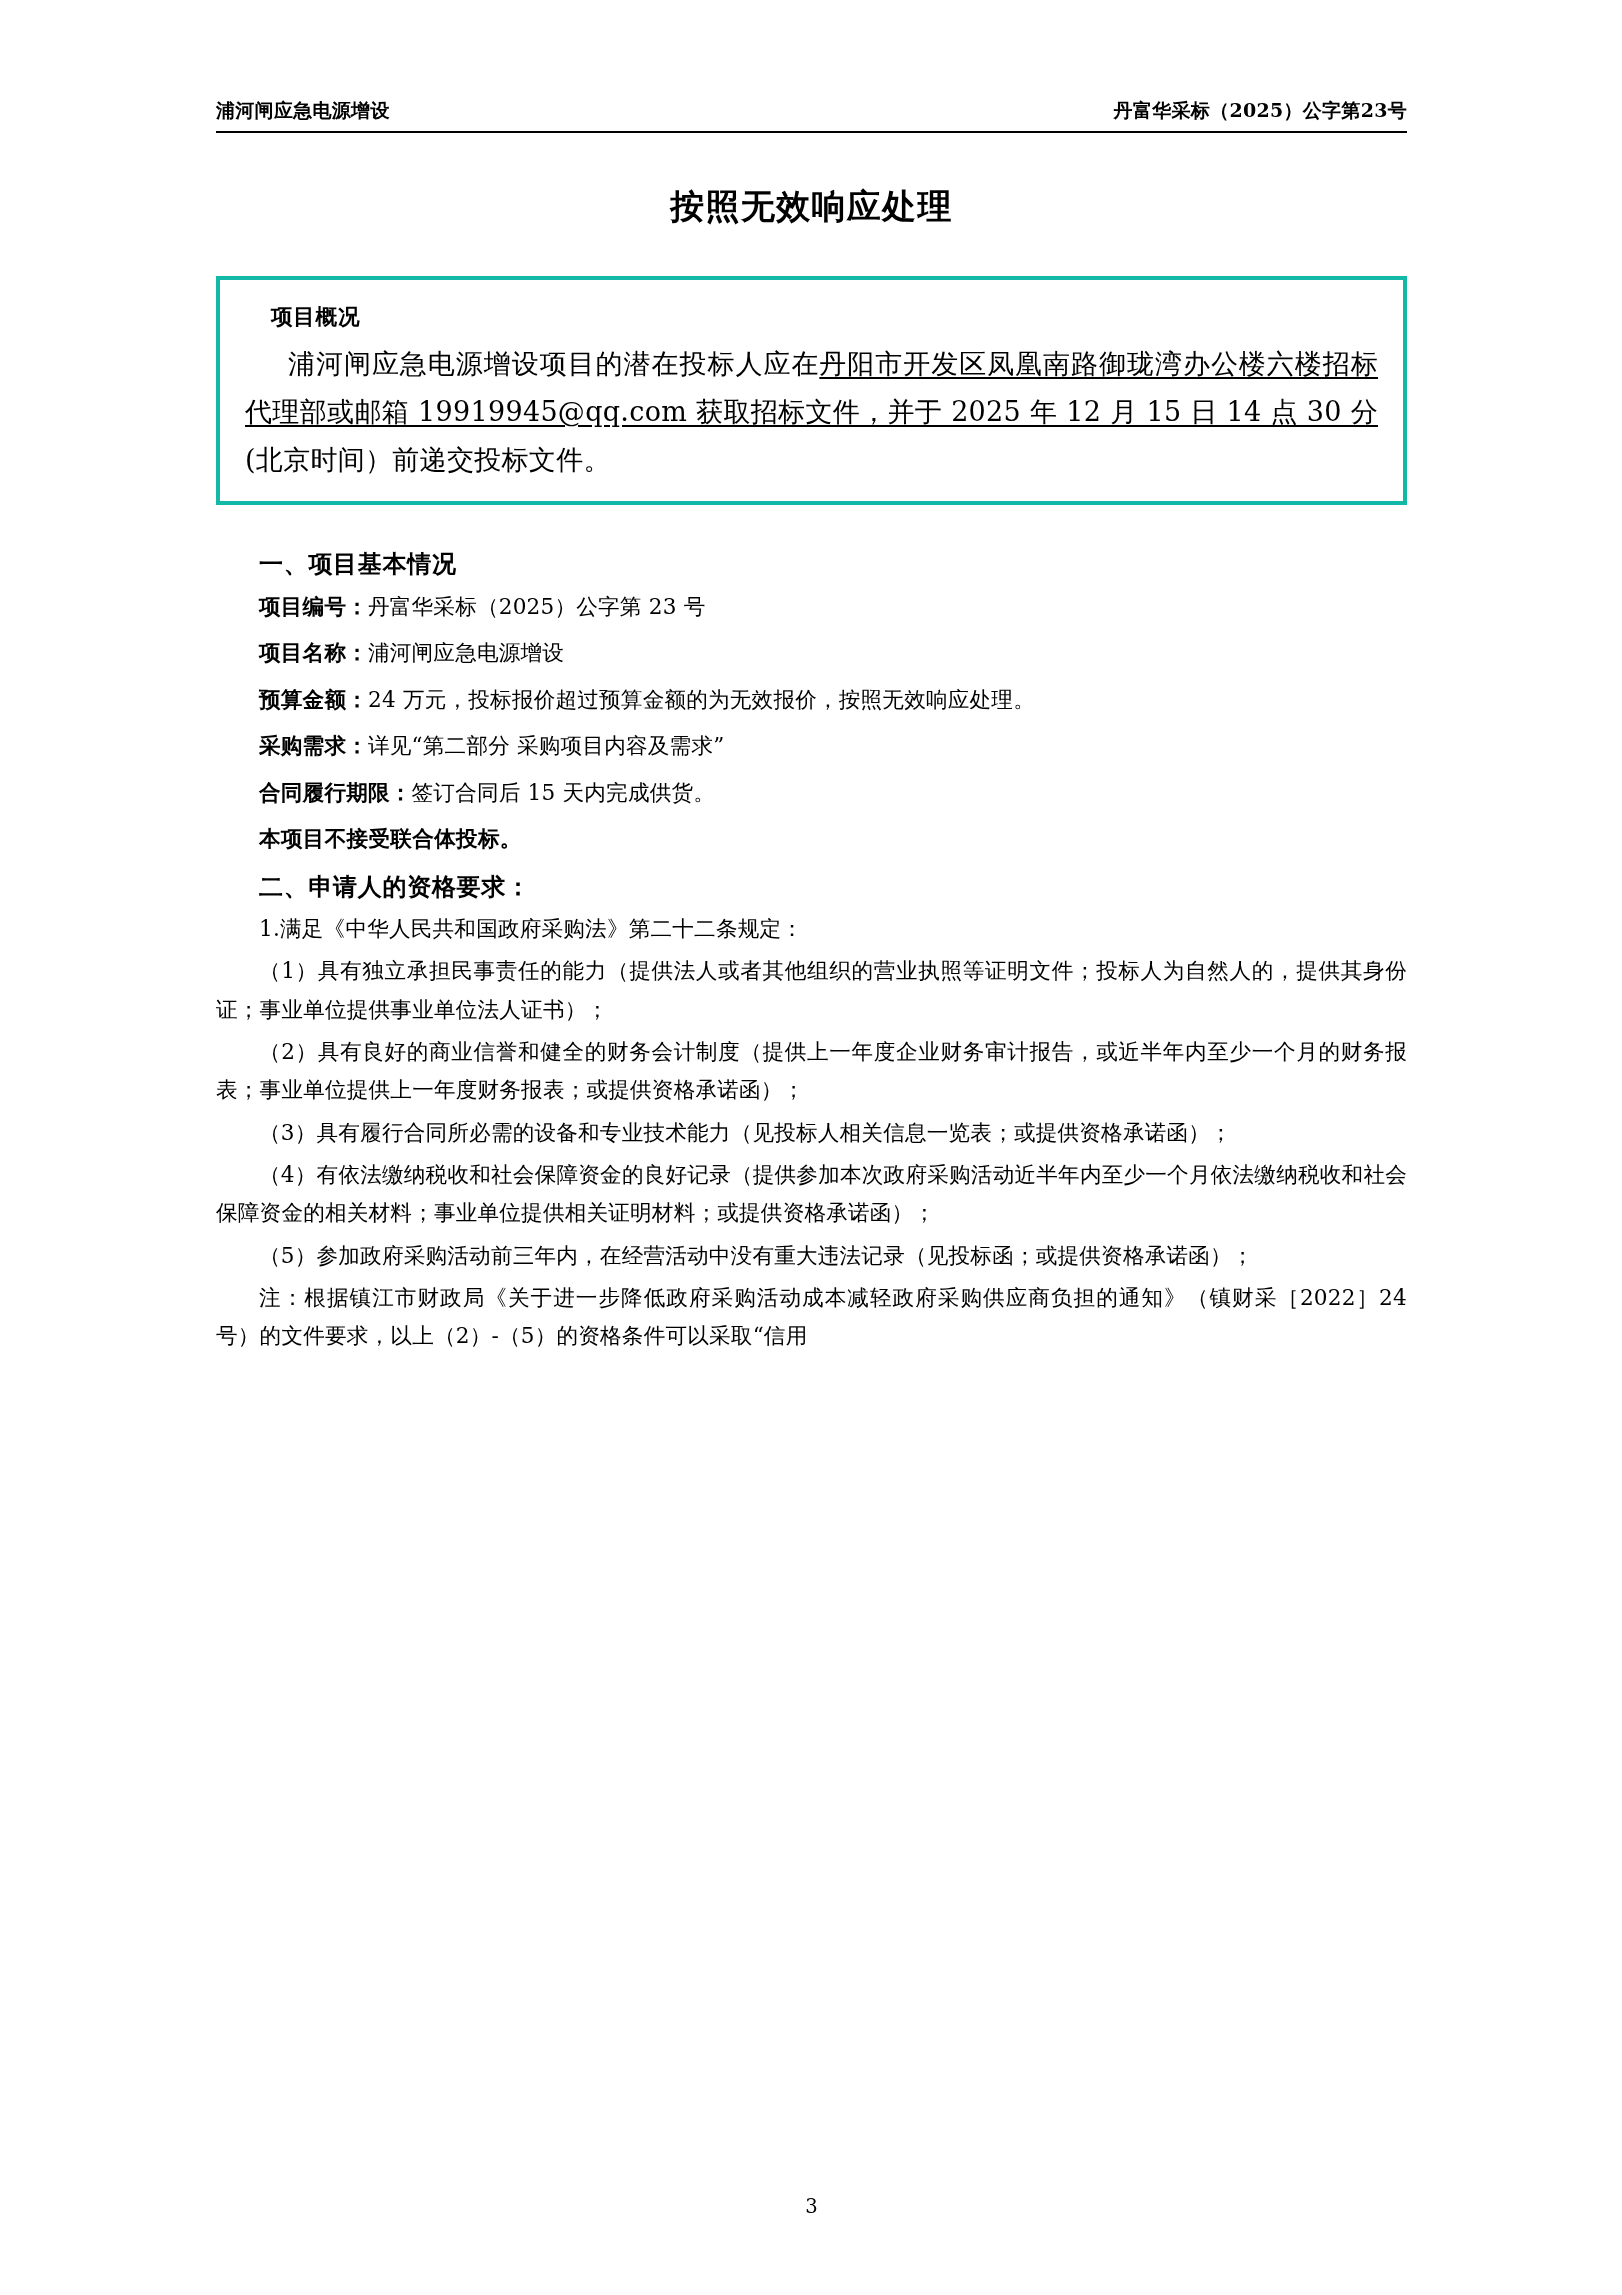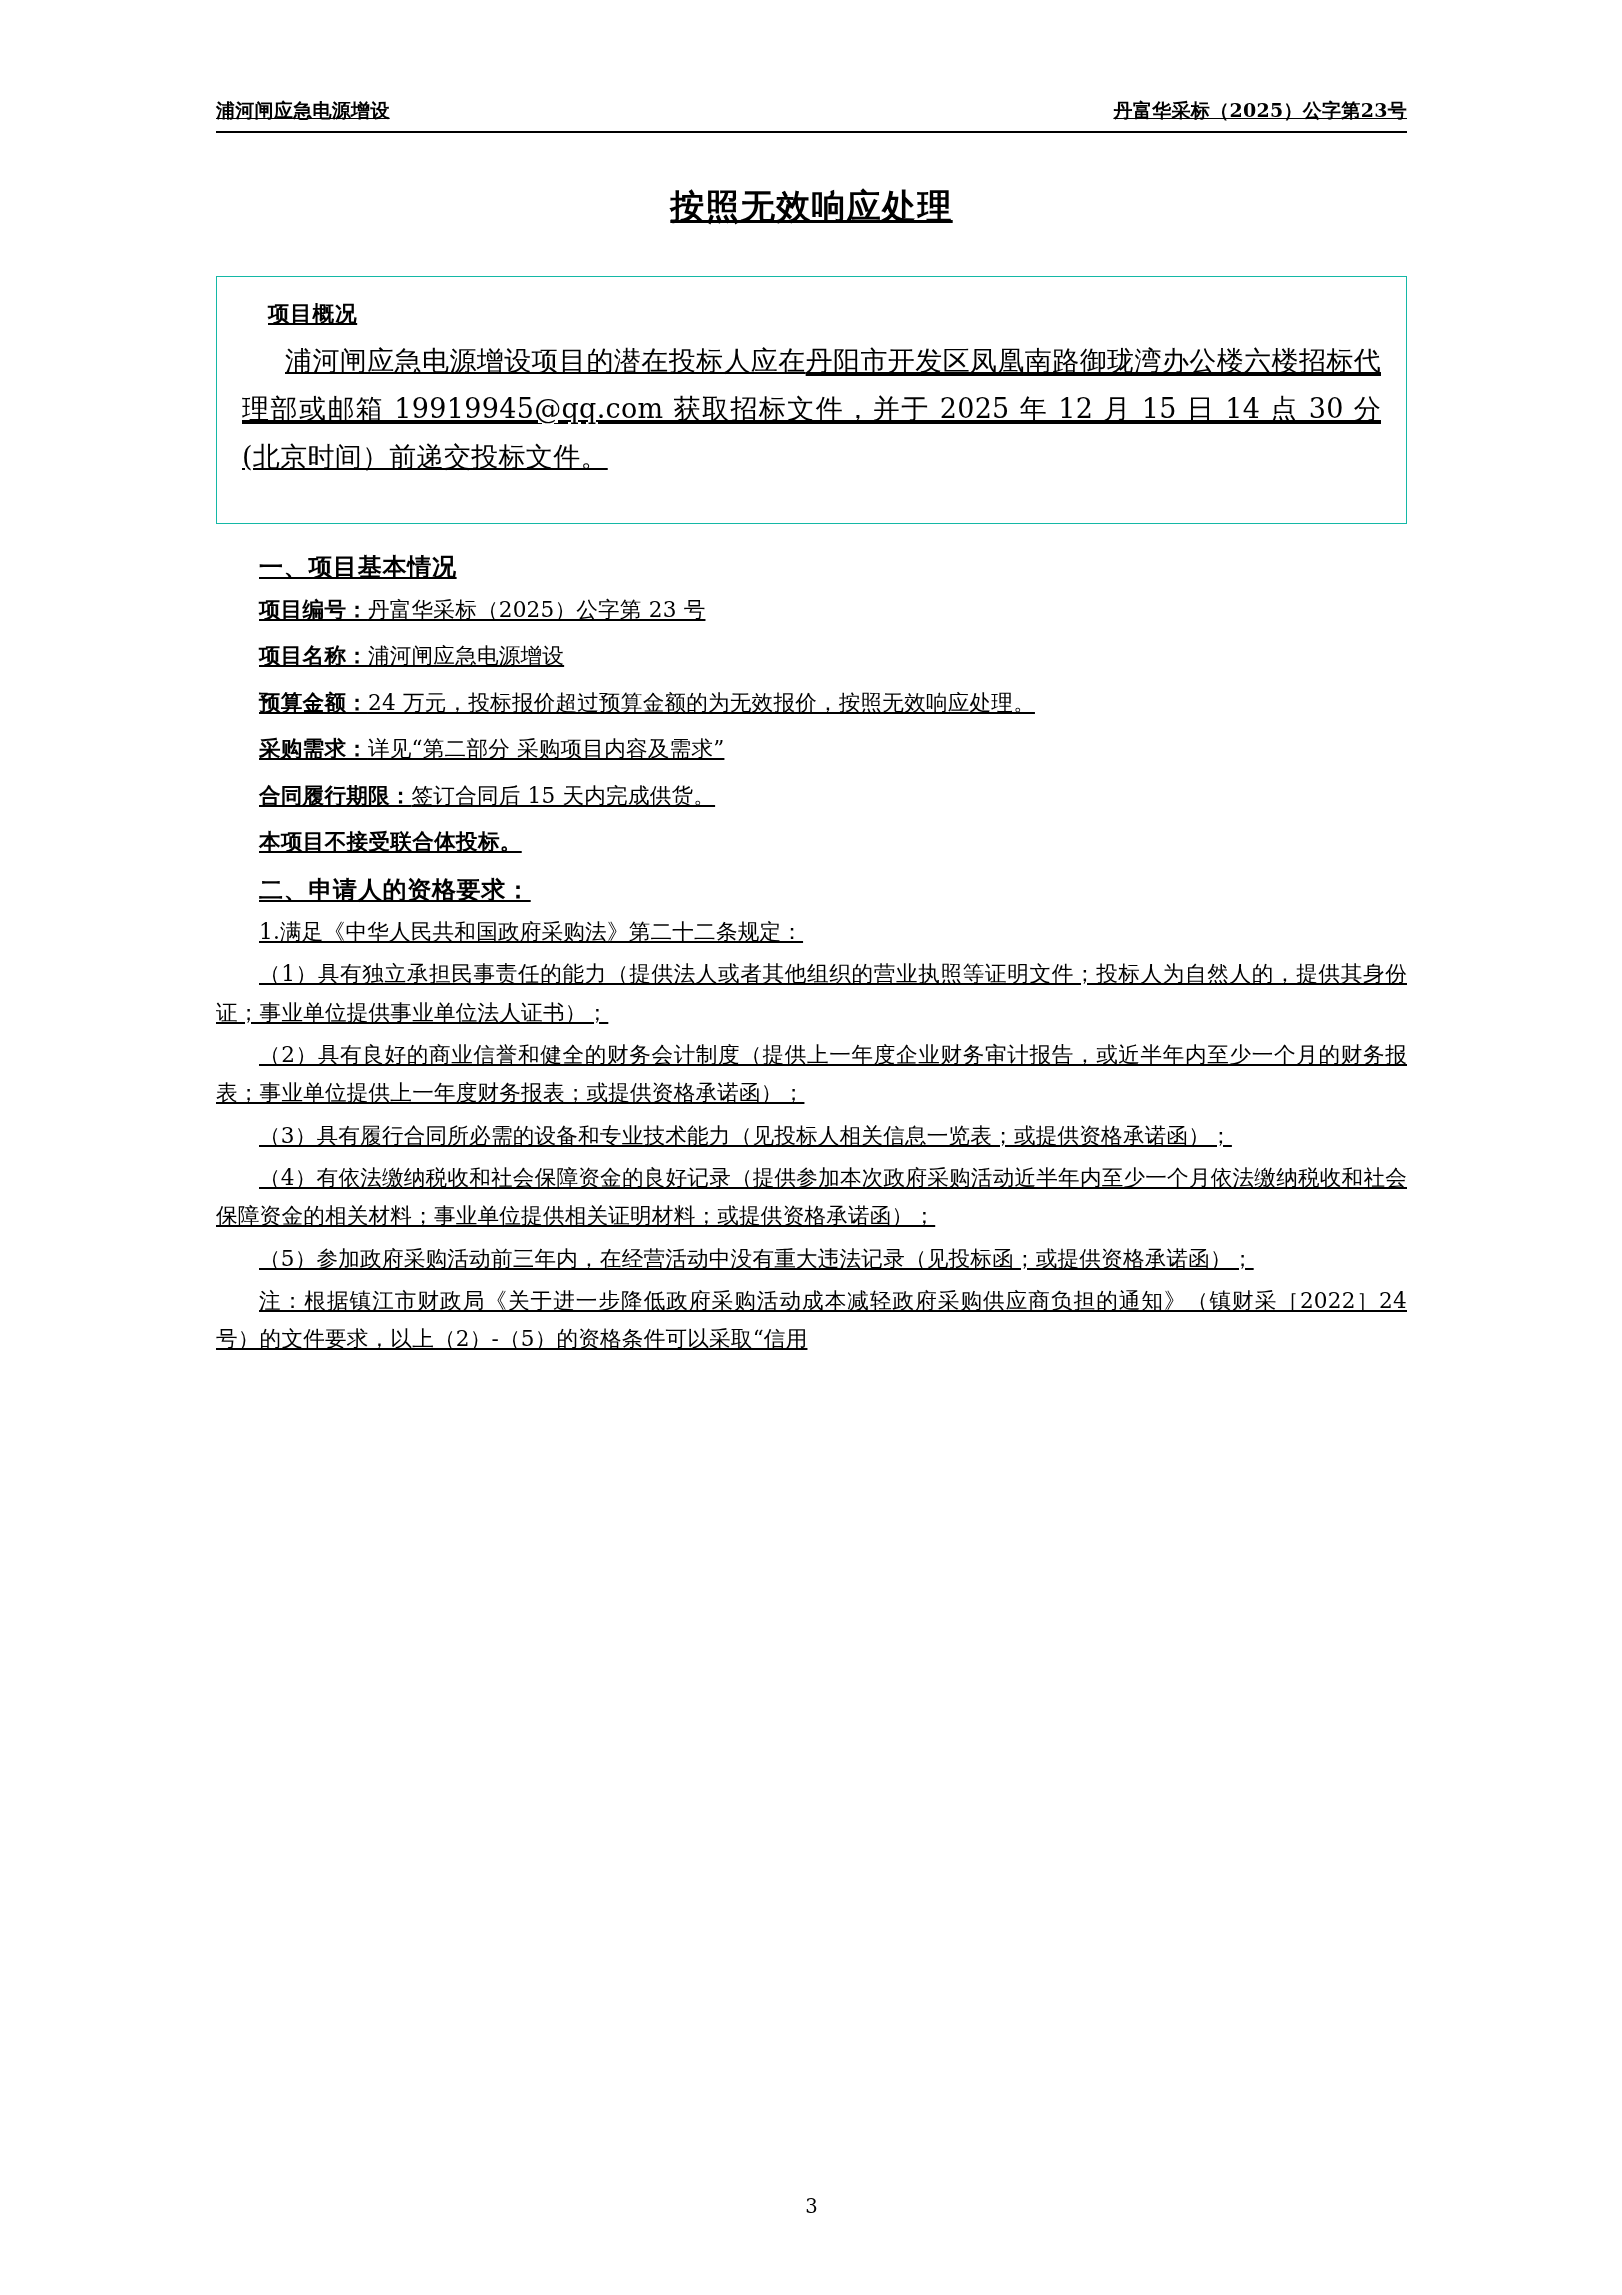--- a/index.html
+++ b/index.html
@@ -14,21 +14,20 @@
     color: #000000;
     position: relative;
   }
   .page {
     position: absolute;
     top: 0; left: 0;
     width: 1623px;
     height: 2295px;
     box-sizing: border-box;
     padding: 98px 216px 79px 216px;
-    text-decoration: underline;
   }
   
   .header {
     display: flex;
     justify-content: space-between;
     align-items: flex-end;
     font-weight: bold;
     font-size: 19px;
     letter-spacing: 0.3px;
     padding-bottom: 6.5px;
@@ -43,24 +42,24 @@
     text-align: center;
     font-size: 34px;
     font-weight: bold;
     letter-spacing: 1.3px;
     margin-top: 51px;
     margin-bottom: 46px;
   }
 
   
   .overview-box {
-    border: 1px solid #14b8a6;
+    border: 4px solid #14b8a6;
     box-sizing: border-box;
-    padding: 22px 25px 42px 25px;
-    margin-bottom: 27px;
+    padding: 22px 25px 17px 25px;
+    margin-bottom: 43px;
   }
   .overview-title {
     font-weight: bold;
     font-size: 21.6px;
     margin: 0 0 9.2px 26px;
     letter-spacing: 0.7px;
   }
   .overview-body {
     font-size: 27px;
     line-height: 1.78;

